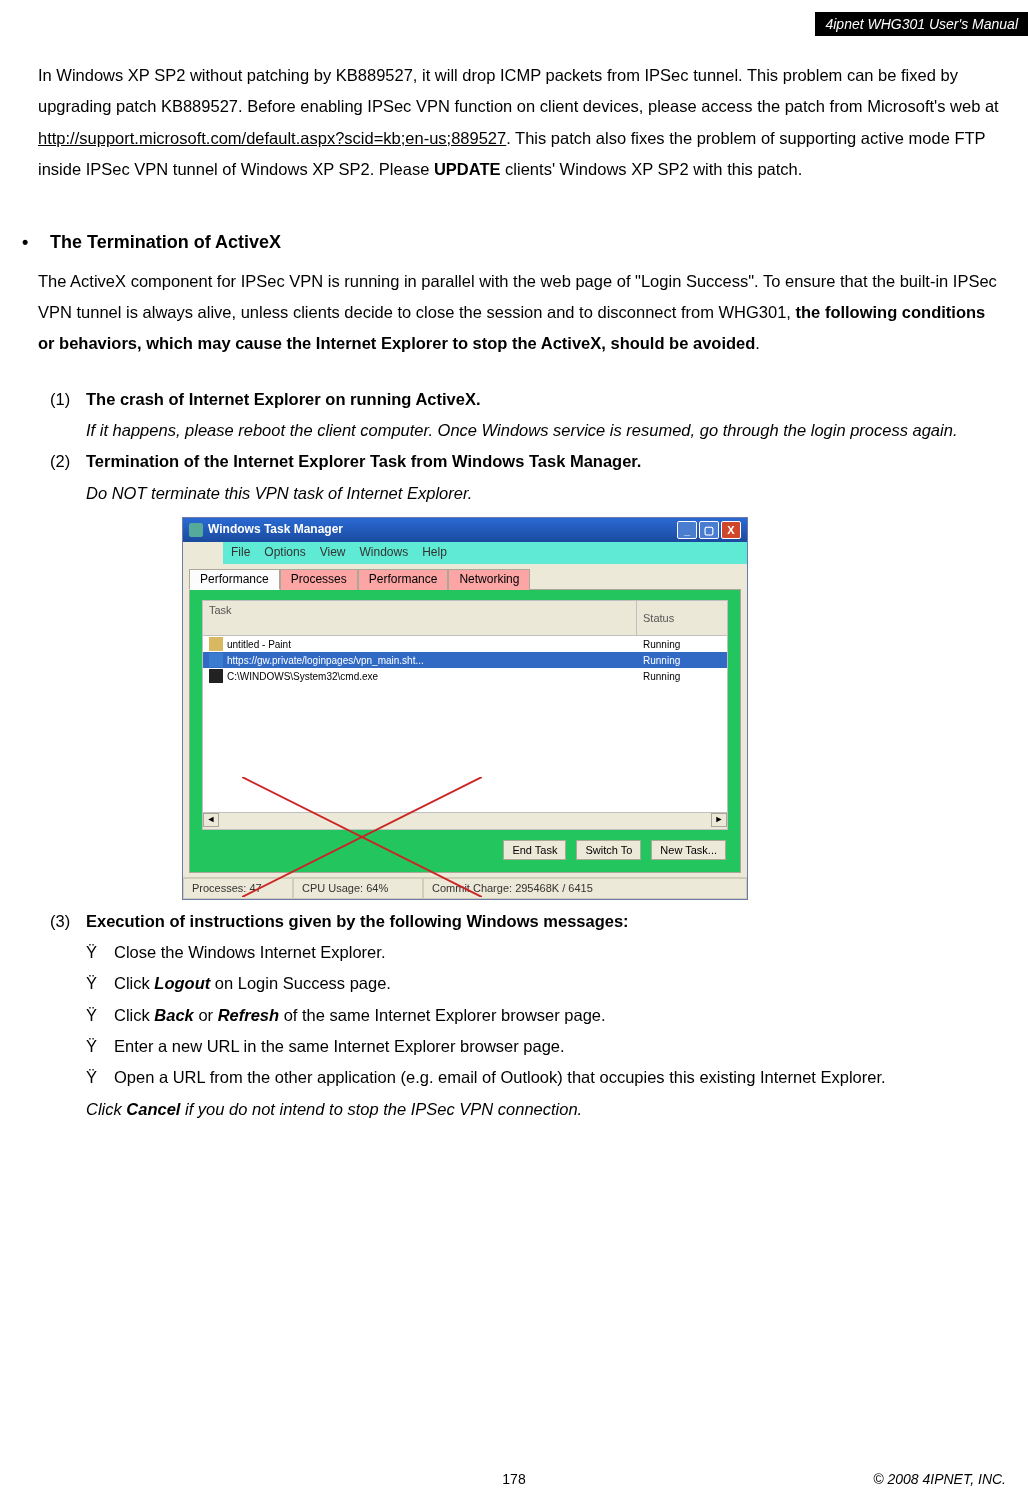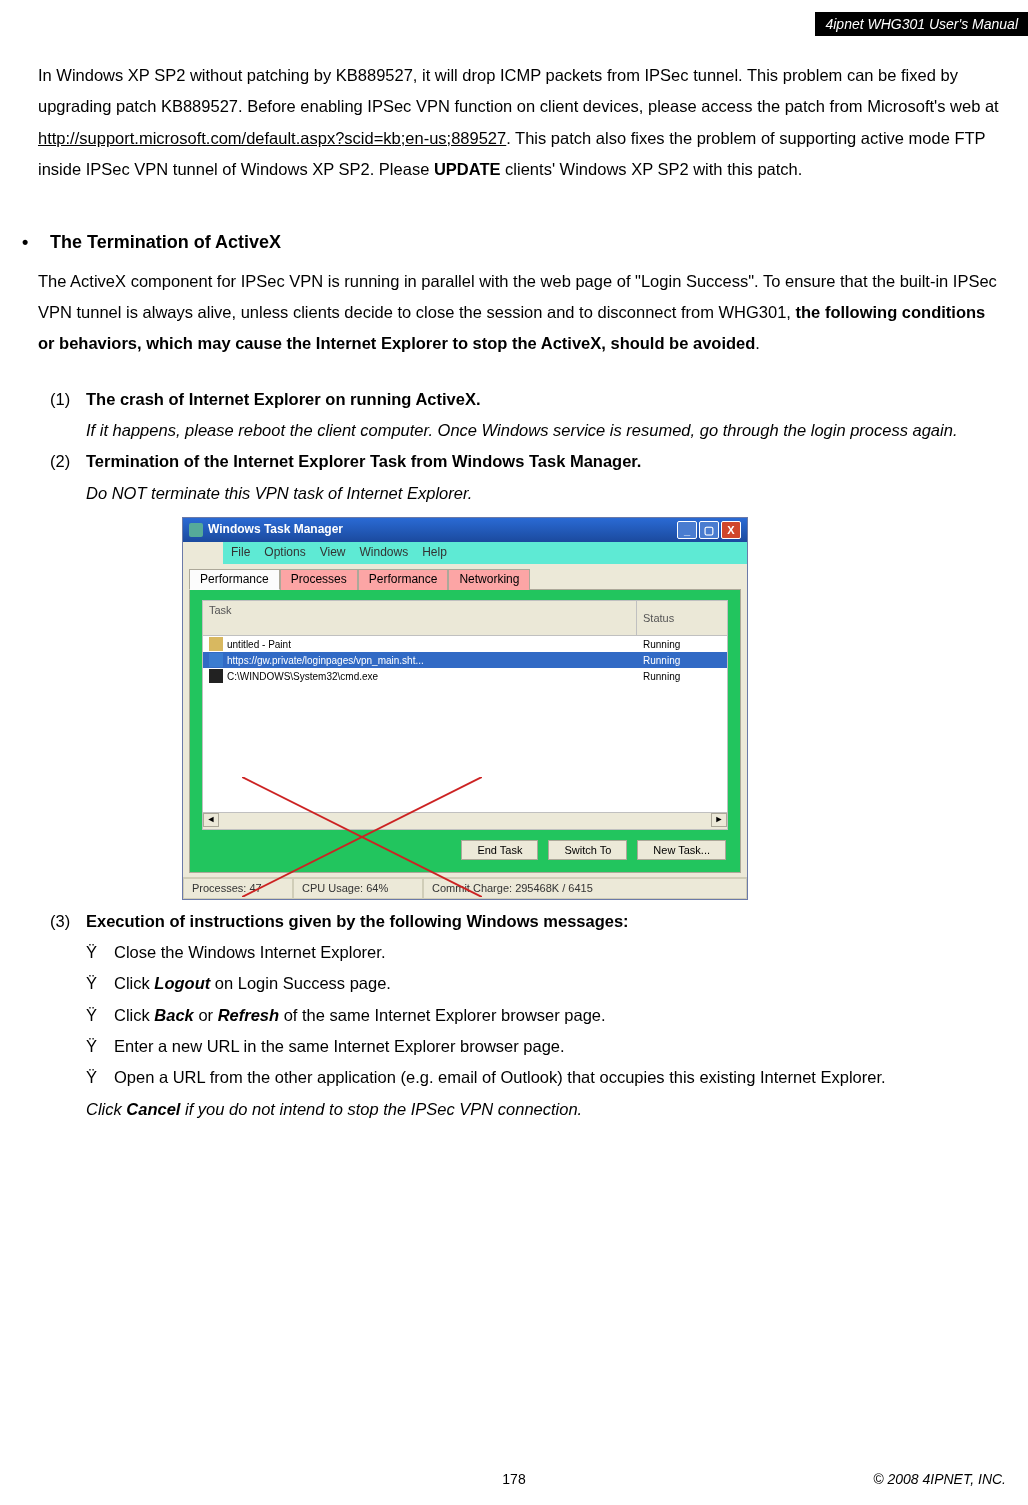--- a/index.html
+++ b/index.html
@@ -144,21 +144,21 @@
     .tm-scroll .track { flex: 1; height: 16px; }
     .tm-btns {
       display: flex;
       justify-content: flex-end;
       gap: 10px;
       padding: 10px 2px 2px 2px;
     }
     .tm-btn {
       border: 1px solid #aca899;
       background: #ece9d8;
-      padding: 2px 15px;
+      padding: 2px 8px;
       font-size: 11px;
       text-align: center;
     }
     .tm-status {
       display: flex;
       border-top: 1px solid #d0cdb8;
       font-size: 11px;
       color: #333;
     }
     .tm-status-cell {

